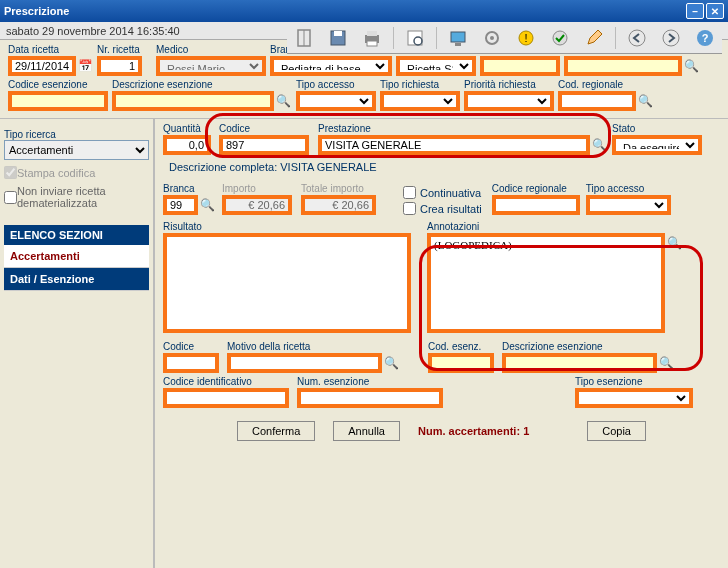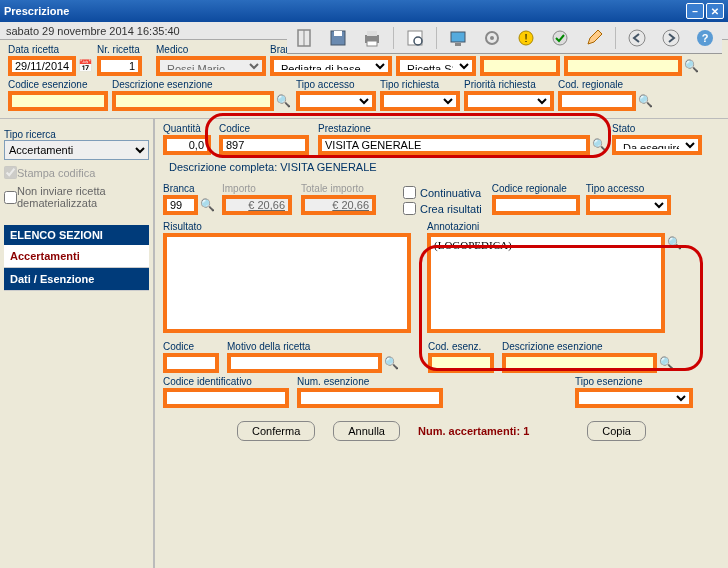--- a/index.html
+++ b/index.html
@@ -11,32 +11,32 @@
 .ins { color:#b00; font-weight:bold; font-size:10px;}
 .toolbar { background: #e8e8e8; height: 32px; border-bottom: 1px solid #999; display: flex; align-items: center; padding: 0 4px; gap: 8px; position:absolute; top:22px; right:6px;}
 .toolbar-icon { width: 26px; height: 26px; display: flex; align-items: center; justify-content: center; color: #5a7aa0; }
 .toolbar-sep { width:1px; height:22px; background:#bbb;}
 .main { display: flex; height: calc(100% - 40px); }
 .row { display: flex; gap: 4px; margin-bottom: 3px; align-items: flex-end; flex-wrap: nowrap; }
 .field { display: flex; flex-direction: column; }
 .field label { color: #003366; font-size: 10px; margin-bottom: 1px; white-space: nowrap;}
 .field input, .field select, .field textarea { border: 4px solid #f97316; padding: 2px 3px; background: #fff; font-size: 11px; height: 20px; }
 .field input.yellow, .yellow { background: #ffffcc !important; }
-.field input[readonly] { background: #eee; text-decoration: underline; }
+.field input[readonly] { background: #eee; }
 .lookup { width: 16px; height: 16px; display: inline-flex; align-items:center; justify-content:center; color:#003366; font-size:12px;}
 .inline { display: flex; align-items: center; gap: 2px;}
 .left-panel { width: 155px; background: #ece9d8; border-right: 2px solid #bbb; display: flex; flex-direction: column; padding: 4px;}
 .left-panel label.sec {color:#003366; font-size:10px; display:block; margin-top:6px;}
 .left-panel select { width: 100%; border:1px solid #7f9db9; height:20px;}
 .checkrow { display:flex; align-items:center; font-size:10px; color:#666; margin-top:6px;}
 .checkrow.disabled { color:#999;}
 .section-hdr { background:#003b7a; color:#fff; font-weight:bold; padding:4px 6px; font-size:11px; margin-top:16px;}
 .section-item { background:#fff; padding:5px 6px; color:#8b0000; font-weight:bold; border-bottom:1px solid #ccc; cursor:pointer;}
 .section-item.blue { background:#003b7a; color:#fff;}
-.btn { background:#ece9d8; border:1px solid #888; padding:3px 14px; border-radius:7px; cursor:pointer; font-size:11px;}
+.btn { background:#ece9d8; border:1px solid #888; padding:3px 14px; border-radius:0; cursor:pointer; font-size:11px;}
 .highlight-red { border:3px solid #cc0000; border-radius:18px; position:absolute; pointer-events:none;}
 .right-content { flex:1; padding:4px 8px; position:relative;}
 .desc-complete { color:#003366; font-size:11px; margin:6px 0 10px 6px;}
 textarea { resize:none; font-family:Tahoma; font-size:11px; border:1px solid #7f9db9; padding:3px;}
 .bottom-bar { display:flex; align-items:center; justify-content:center; gap:18px; padding:10px 0 6px 0; }
 .num-acc { color:#8b0000; font-weight:bold;}
 .checkbox-row { display:flex; align-items:center; gap:4px; font-size:11px; color:#003366;}
 .grey-input { background:#eee !important; color:#666;}
 svg { display:block;}
 </style>

